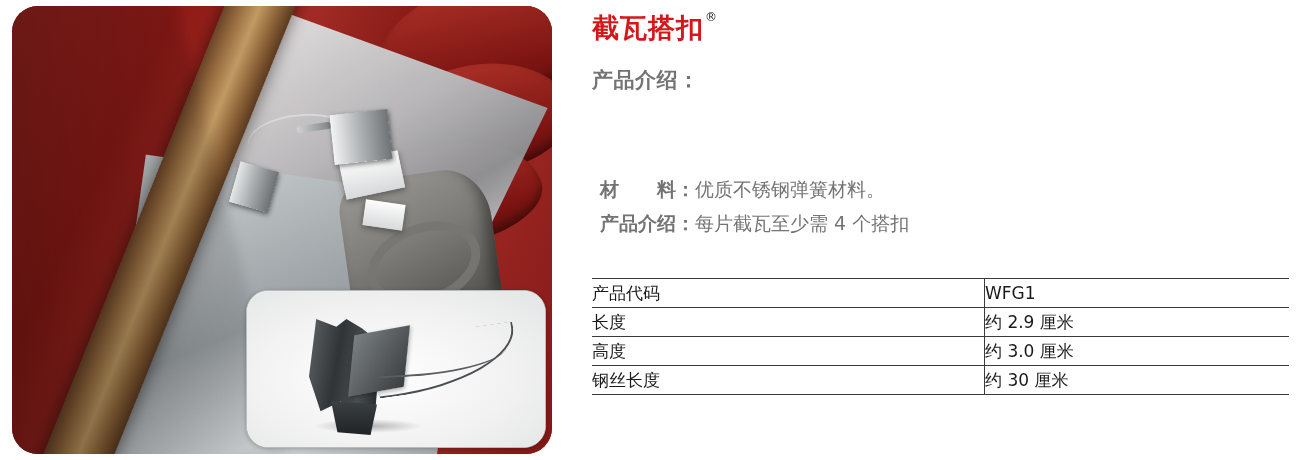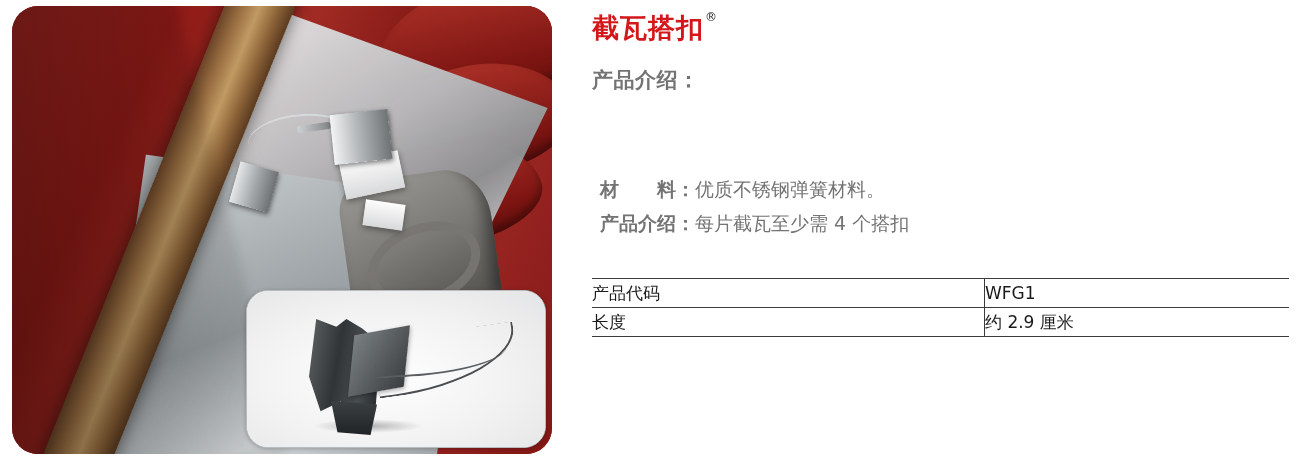--- a/index.html
+++ b/index.html
@@ -354,17 +354,25 @@
     <table class="spec-table">
       <tbody>
         <tr>
           <td class="k">产品代码</td>
           <td class="v">WFG1</td>
         </tr>
         <tr>
           <td class="k">长度</td>
           <td class="v">约 2.9 厘米</td>
         </tr>
+        <tr>
+          <td class="k">高度</td>
+          <td class="v">约 3.0 厘米</td>
+        </tr>
+        <tr>
+          <td class="k">钢丝长度</td>
+          <td class="v">约 30 厘米</td>
+        </tr>
       </tbody>
     </table>
 
   </div>
 </div>
 
 </body></html>

